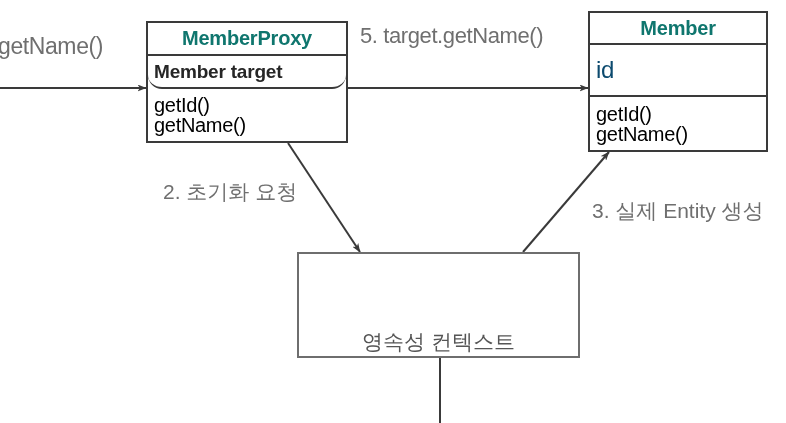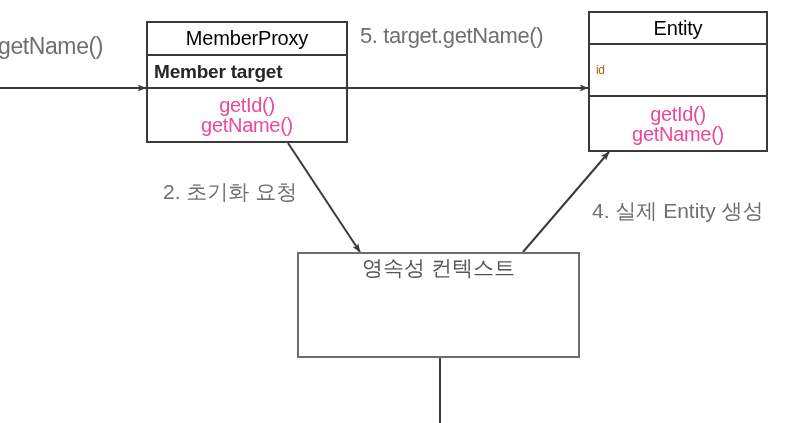--- a/index.html
+++ b/index.html
@@ -37,61 +37,60 @@
     padding: 0 6px;
     display: flex;
     align-items: center;
     white-space: nowrap;
   }
   .uml-sep {
     border-bottom: 2px solid #3a3a3a;
   }
   .uml-title {
     justify-content: center;
-    font-weight: normal;
+    font-weight: bold;
     font-size: 20px;
-    color: #000000;
+    color: #0f766e;
     letter-spacing: -0.2px;
   }
   .uml-field-bold {
     font-weight: bold;
     font-size: 19px;
     color: #262626;
     letter-spacing: -0.2px;
   }
   .uml-attr {
-    font-size: 12px;
-    color: #a16207;
+    font-size: 24px;
+    color: #0c4a6e;
     letter-spacing: -0.3px;
   }
   .uml-method {
     font-size: 20px;
-    color: #ec4899;
+    color: #000000;
     letter-spacing: -0.3px;
-    align-items: center;
   }
   .attr-stack {
     display: flex;
     flex-direction: column;
     justify-content: center;
     padding: 0 6px;
     box-sizing: border-box;
   }
   .attr-stack > span {
     line-height: 1.0;
   }
   
   #member-proxy-box {
     left: 146px;
     top: 21px;
     width: 202px;
     height: 122px;
   }
   #member-proxy-box .r-title { height: 33px; }
-  #member-proxy-box .r-field { height: 33px; }
+  #member-proxy-box .r-field { height: 33px; border-radius: 14px; }
   #member-proxy-box .r-methods { height: 52px; }
   
   #member-box {
     left: 588px;
     top: 11px;
     width: 180px;
     height: 141px;
   }
   #member-box .r-title { height: 32px; }
   #member-box .r-attrs { height: 52px; }
@@ -100,21 +99,21 @@
   #persistence-context-box {
     position: absolute;
     left: 297px;
     top: 252px;
     width: 283px;
     height: 106px;
     box-sizing: border-box;
     border: 2px solid #6e6e6e;
     background: #ffffff;
     display: flex;
-    align-items: flex-start;
+    align-items: flex-end;
     justify-content: center;
     z-index: 3;
   }
   #persistence-context-label {
     font-size: 21px;
     color: #555555;
     letter-spacing: 0px;
   }
   
   .edge-label {
@@ -177,36 +176,36 @@
   <div class="uml-box" id="member-proxy-box">
     <div class="uml-row uml-title uml-sep r-title">MemberProxy</div>
     <div class="uml-row uml-field-bold uml-sep r-field">Member target</div>
     <div class="attr-stack uml-method r-methods">
       <span>getId()</span>
       <span>getName()</span>
     </div>
   </div>
 
   <div class="uml-box" id="member-box">
-    <div class="uml-row uml-title uml-sep r-title">Entity</div>
+    <div class="uml-row uml-title uml-sep r-title">Member</div>
     <div class="attr-stack uml-attr uml-sep r-attrs">
       <span>id</span>
     </div>
     <div class="attr-stack uml-method r-methods">
       <span>getId()</span>
       <span>getName()</span>
     </div>
   </div>
 
   <div id="persistence-context-box">
     <span id="persistence-context-label">영속성 컨텍스트</span>
   </div>
 
   <div class="edge-label" id="label-getname">getName()</div>
 
   <div class="edge-label" id="label-target-getname">5. target.getName()</div>
 
   <div class="edge-label" id="label-init-request">2. 초기화 요청</div>
 
-  <div class="edge-label" id="label-create-entity">4. 실제 Entity 생성</div>
+  <div class="edge-label" id="label-create-entity">3. 실제 Entity 생성</div>
 
 
 </div>
 
 </body></html>

